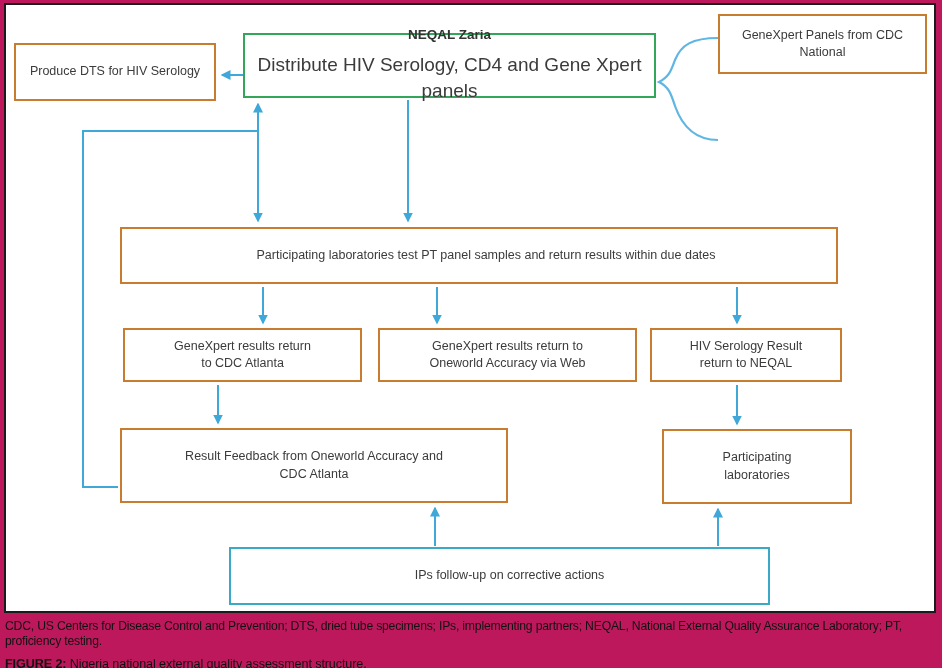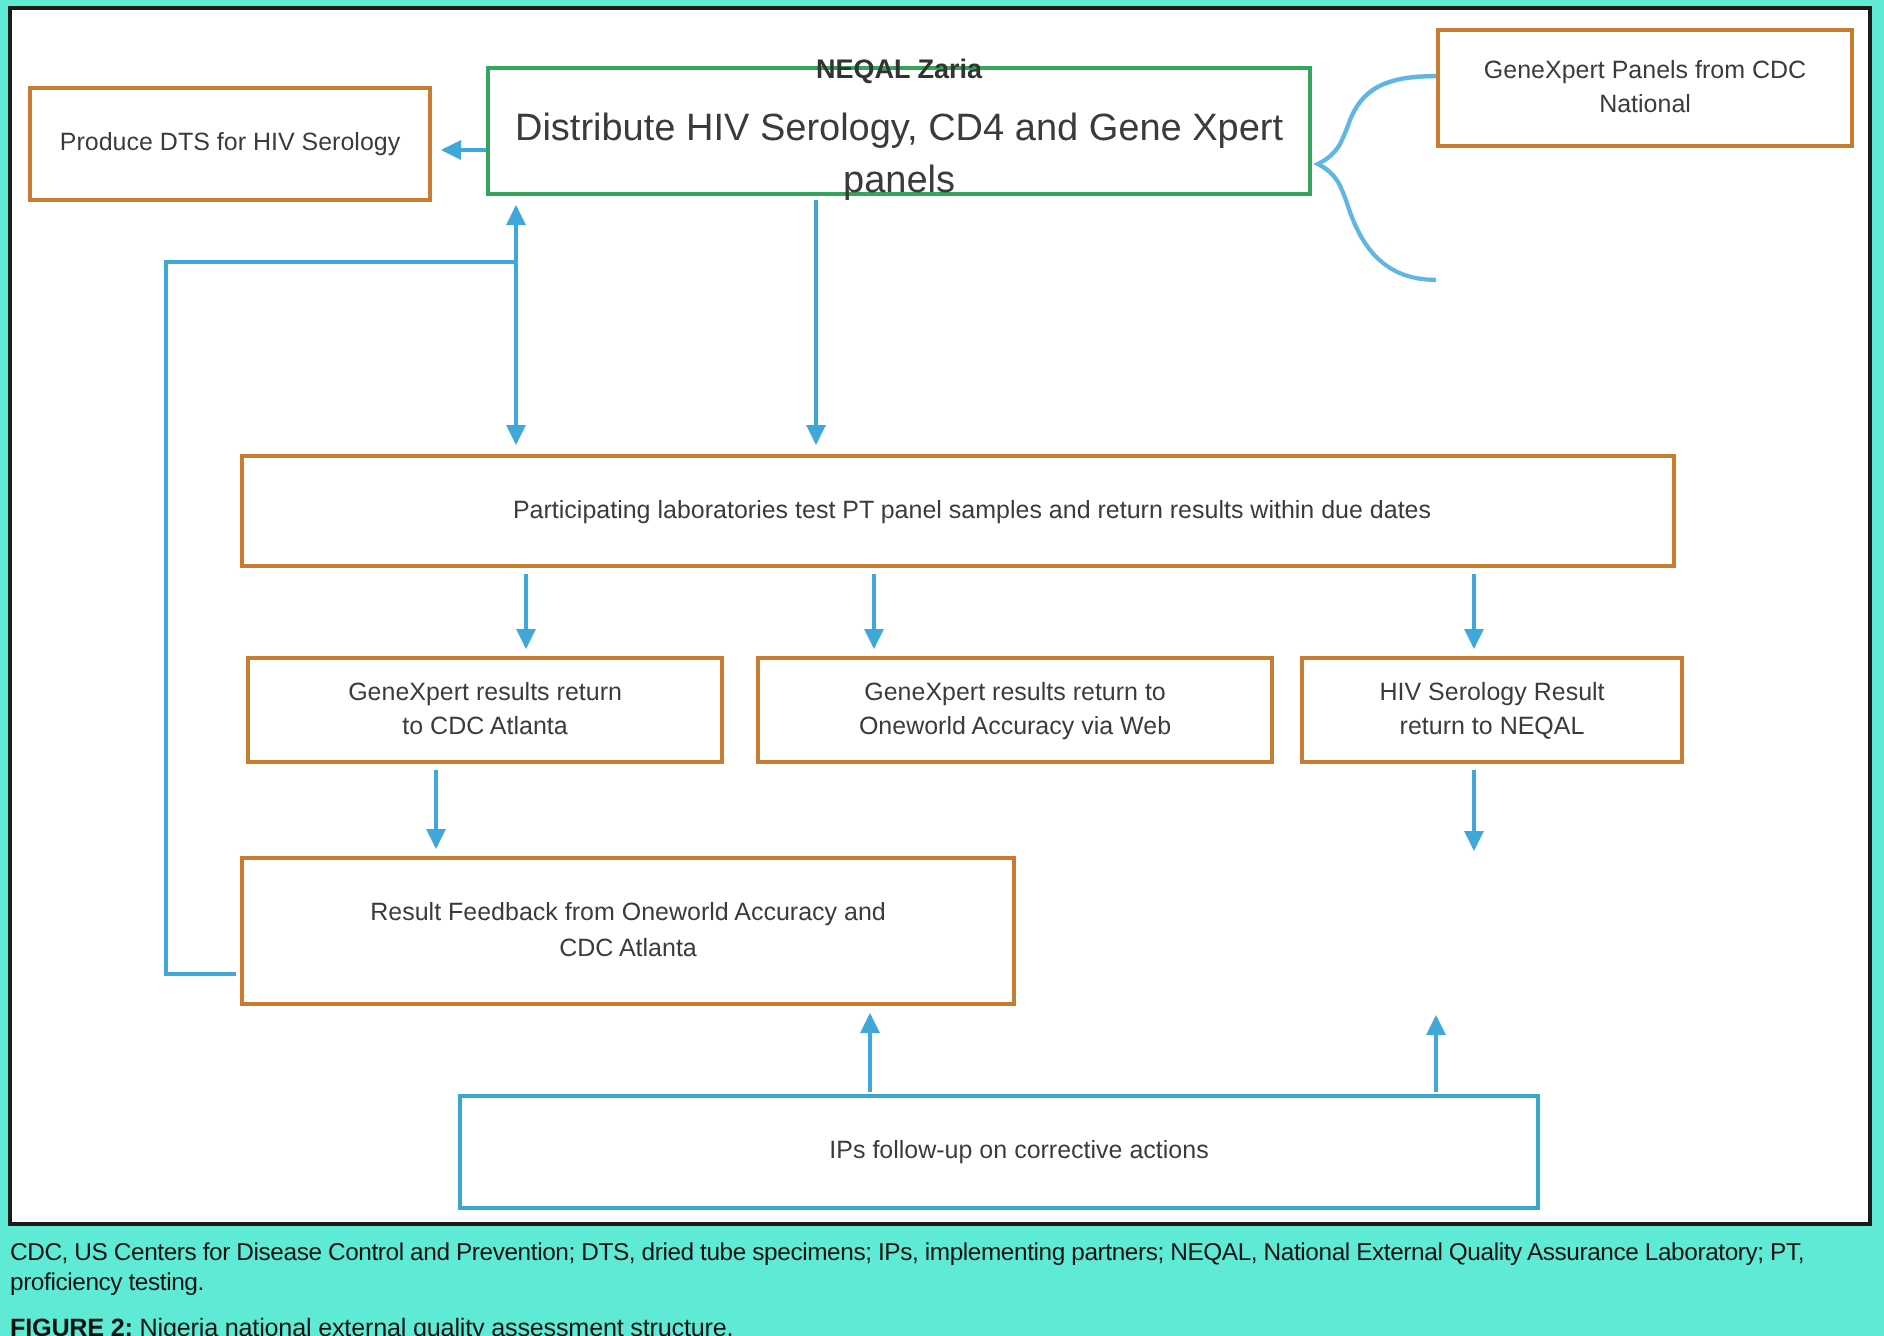--- a/index.html
+++ b/index.html
@@ -1,21 +1,21 @@
 <!DOCTYPE html>
 <html style="--green: #33A65A; --orange: #C87C2F; --cyan: #3AA9C8;"><head>
 <meta charset="utf-8">
 <style>
   html, body { margin: 0; padding: 0; background: #ffffff; }
   body { font-family: "Liberation Sans", "DejaVu Sans", sans-serif; }
   #stage {
     position: relative;
     width: 942px;
     height: 668px;
-    background: #5eead4;
+    background: #be185d;
     overflow: hidden;
   }
   #frame {
     position: absolute;
     left: 4px; top: 3px;
     width: 928px; height: 606px;
     border: 2px solid #1b1b1b;
     background: #ffffff;
   }
   .box {
@@ -109,20 +109,22 @@
 
   <div class="box" style="left:378px; top:328px; width:259px; height:54px;">GeneXpert results return to
 Oneworld Accuracy via Web</div>
 
   <div class="box" style="left:650px; top:328px; width:192px; height:54px;">HIV Serology Result
 return to NEQAL</div>
 
   <div class="box" style="left:120px; top:428px; width:388px; height:75px;">Result Feedback from Oneworld Accuracy and
 CDC Atlanta</div>
 
+  <div class="box" style="left:662px; top:429px; width:190px; height:75px;">Participating
+laboratories</div>
 
   <div class="box cyan" style="left:229px; top:547px; width:541px; height:58px;">IPs follow-up on corrective actions</div>
 
   <div id="captions">
     <div class="abbrev-line">CDC, US Centers for Disease Control and Prevention; DTS, dried tube specimens; IPs, implementing partners; NEQAL, National External Quality Assurance Laboratory; PT, proficiency testing.</div>
     <div class="figure-line">
       <span class="figure-label">FIGURE 2:</span><span> Nigeria national external quality assessment structure.</span>
     </div>
   </div>
 

